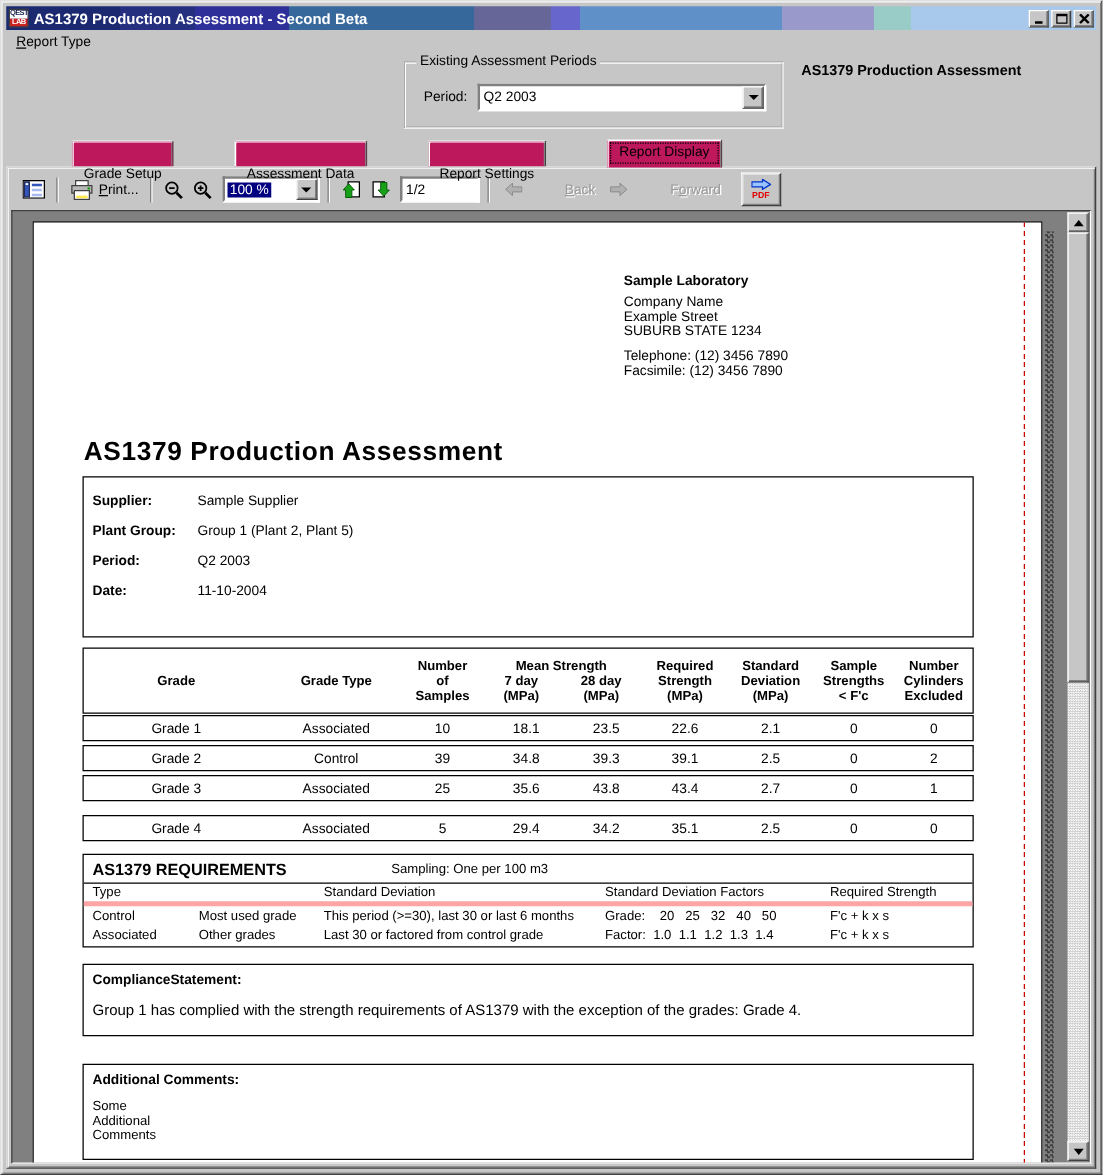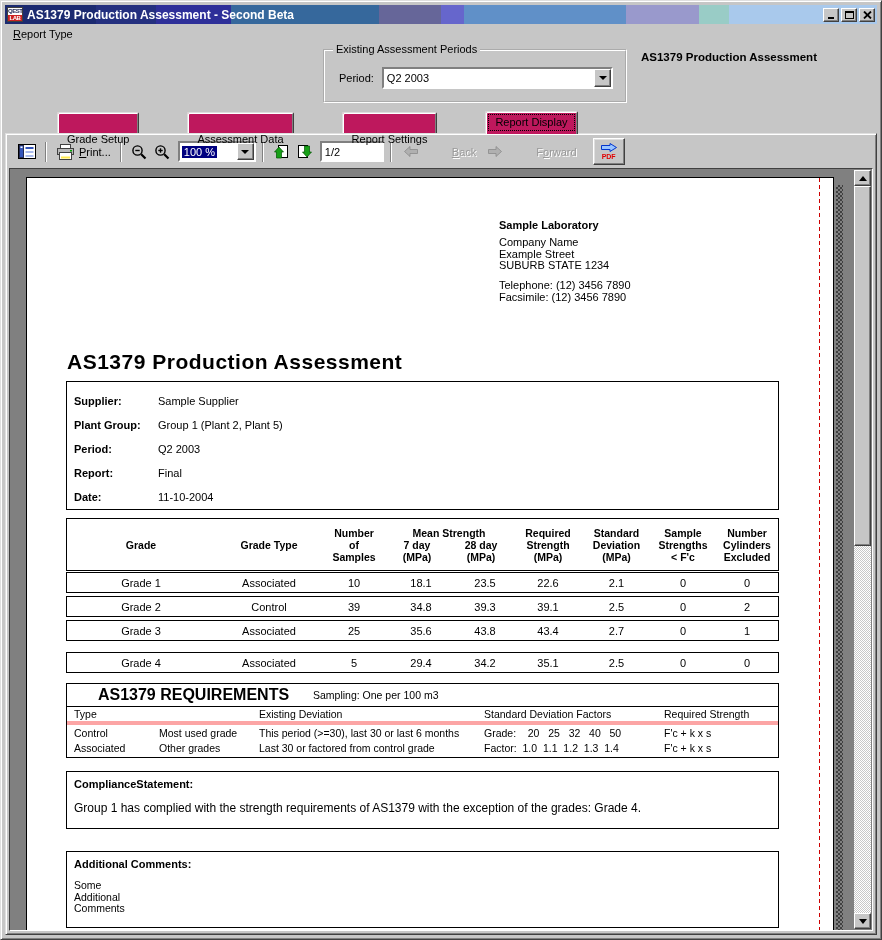--- a/index.html
+++ b/index.html
@@ -105,21 +105,21 @@
     font-weight:bold;font-size:10.5px;line-height:12px;text-align:center;}
   .gt-header>div{display:flex;align-items:center;justify-content:center;white-space:pre-line;}
   .mean-col{flex-direction:column;justify-content:center;}
   .mean-split{display:flex;width:100%;}
   .mean-split>div{flex:1;white-space:pre-line;}
   .gt-row{height:21px;display:grid;grid-template-columns:148px 108px 62px 72px 56px 70px 67px 66px auto;
     align-items:center;text-align:center;font-size:11px;}
   .r0{top:394px}.r1{top:418px}.r2{top:442px}.r3{top:474px}
   .req-box{top:505px;height:75px;font-size:10.5px;}
   .req-head{height:23px;border-bottom:1px solid #000;display:flex;align-items:center;}
-  .rh-title{font-weight:bold;font-size:16px;padding-left:7px;width:246px;text-align:center;}
+  .rh-title{font-weight:bold;font-size:13px;padding-left:7px;width:246px;}
   .req-cols{height:18px;border-bottom:4px solid #fca5a5;display:grid;grid-template-columns:185px 225px 180px auto;align-items:center;}
   .req-cols>div{padding-left:7px;}
   .req-data{display:grid;grid-template-columns:85px 100px 225px 180px auto;line-height:15px;padding-top:1px;}
   .req-data>div{padding-left:7px;white-space:nowrap;}
   .pre{white-space:pre !important;}
   .comp-box{top:593px;height:58px;padding:6px 6px 0 7px;}
   .comp-head{font-weight:bold;}
   .comp-text{margin-top:11px;font-size:12px;}
   .comm-box{top:673px;height:77px;padding:6px 6px 0 7px;}
   .comm-lines{margin-top:10px;line-height:11.5px;font-size:10.5px;}
@@ -282,24 +282,20 @@
             </div>
           <div class="info-row">
               <span class="info-label">Plant Group:</span>
               <span>Group 1 (Plant 2, Plant 5)</span>
             </div>
           <div class="info-row">
               <span class="info-label">Period:</span>
               <span>Q2 2003</span>
             </div>
           <div class="info-row">
-              <span class="info-label">Report:</span>
-              <span>Final</span>
-            </div>
-          <div class="info-row">
               <span class="info-label">Date:</span>
               <span>11-10-2004</span>
             </div>
         </div>
 
         <div class="box gt-header">
           <div>Grade</div>
           <div>Grade Type</div>
           <div>Number
 of
@@ -372,21 +368,21 @@
             <div>0</div>
         </div>
 
         <div class="box req-box">
           <div class="req-head">
             <span class="rh-title">AS1379 REQUIREMENTS</span>
             <span>Sampling: One per 100 m3</span>
           </div>
           <div class="req-cols">
             <div>Type</div>
-            <div>Existing Deviation</div>
+            <div>Standard Deviation</div>
             <div>Standard Deviation Factors</div>
             <div>Required Strength</div>
           </div>
           <div class="req-data">
             <div>Control</div>
             <div>Most used grade</div>
             <div>This period (&gt;=30), last 30 or last 6 months</div>
             <div class="pre">Grade:    20   25   32   40   50</div>
             <div>F'c + k x s</div>
             <div>Associated</div>

